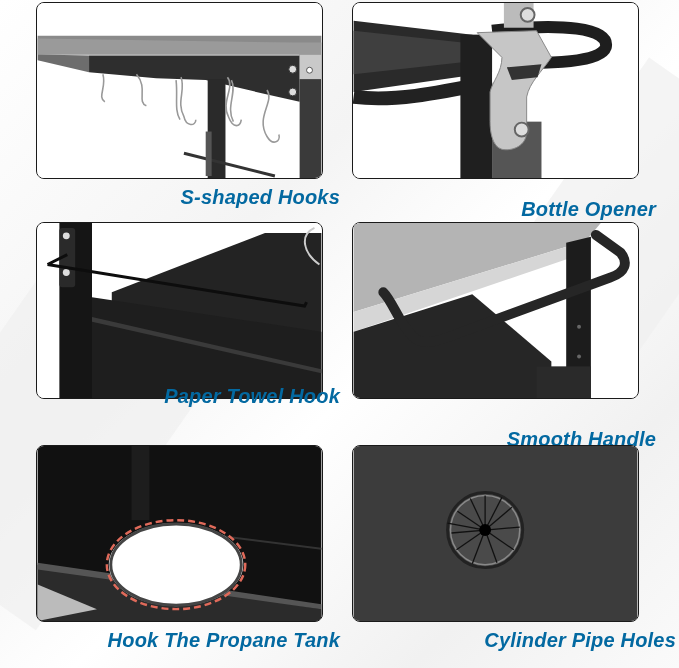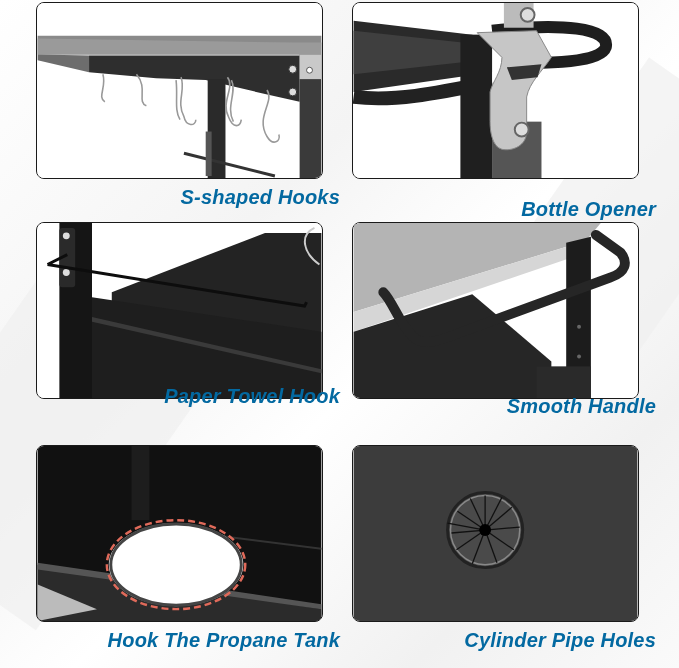--- a/index.html
+++ b/index.html
@@ -85,21 +85,21 @@
     <polygon points="0,0 250,0 235,18 0,90" fill="#b4b4b4"></polygon>
     <polygon points="0,90 235,18 235,30 0,110" fill="#d6d6d6"></polygon>
     <polygon points="0,110 120,72 200,140 200,177 0,177" fill="#262626"></polygon>
     <polygon points="215,20 240,14 240,177 215,177" fill="#1c1c1c"></polygon>
     <rect x="185" y="145" width="55" height="32" fill="#2a2a2a"></rect>
     <path d="M30,70 C40,80 45,100 60,115 C70,125 85,120 110,110 L260,55 C275,50 278,40 270,30 L245,12" stroke="#262626" stroke-width="10" fill="none" stroke-linecap="round"></path>
     <circle cx="228" cy="105" r="2" fill="#666"></circle>
     <circle cx="228" cy="135" r="2" fill="#666"></circle>
   </svg>
 </div>
-<div class="cap" style="left:336px;top:395px;">Smooth Handle</div>
+<div class="cap" style="left:336px;top:428px;">Smooth Handle</div>
 
 <div class="panel" style="left:36px;top:445px;">
   <svg viewBox="0 0 287 177">
     <rect width="287" height="177" fill="#111111"></rect>
     <rect x="95" y="0" width="18" height="75" fill="#1d1d1d"></rect>
     <polygon points="0,120 287,165 287,177 0,177" fill="#2b2b2b"></polygon>
     <polygon points="0,118 287,160 287,165 0,125" fill="#555"></polygon>
     <polygon points="0,140 60,165 0,177" fill="#bbbbbb"></polygon>
     <polygon points="185,90 287,103 287,105 185,92" fill="#333"></polygon>
     <ellipse cx="140" cy="120" rx="68" ry="42" fill="#ffffff"></ellipse>
@@ -124,13 +124,13 @@
       <line x1="133" y1="85" x2="104" y2="105"></line>
       <line x1="133" y1="85" x2="99" y2="88"></line>
       <line x1="133" y1="85" x2="105" y2="66"></line>
       <line x1="133" y1="85" x2="118" y2="53"></line>
       <line x1="133" y1="85" x2="150" y2="52"></line>
       <line x1="133" y1="85" x2="95" y2="78"></line>
     </g>
     <circle cx="133" cy="85" r="6" fill="#000"></circle>
   </svg>
 </div>
-<div class="cap" style="left:336px;top:629px;">Cylinder Pipe Holes</div>
+<div class="cap" style="left:356px;top:629px;">Cylinder Pipe Holes</div>
 
 </body></html>

